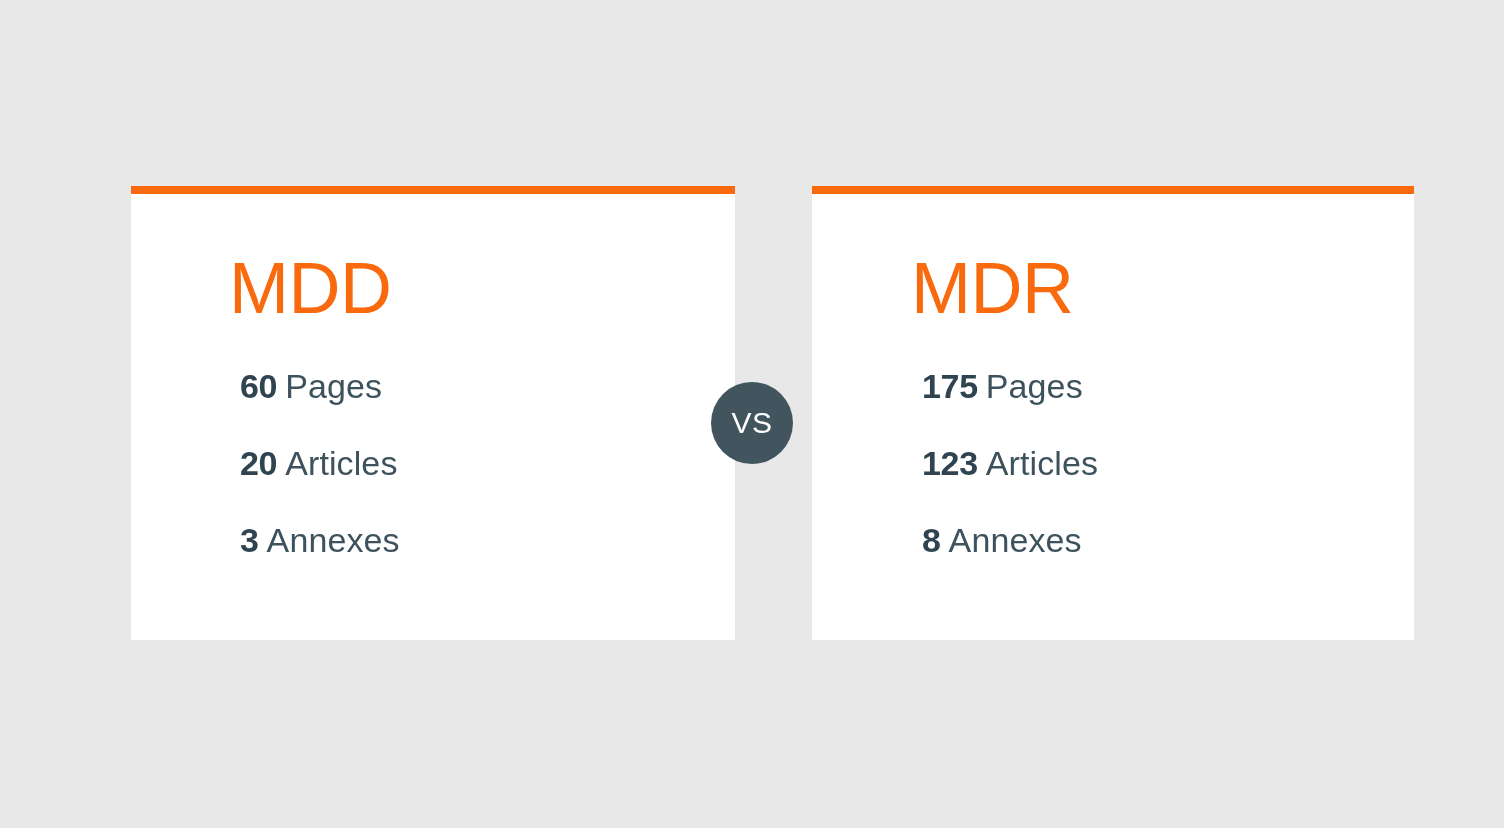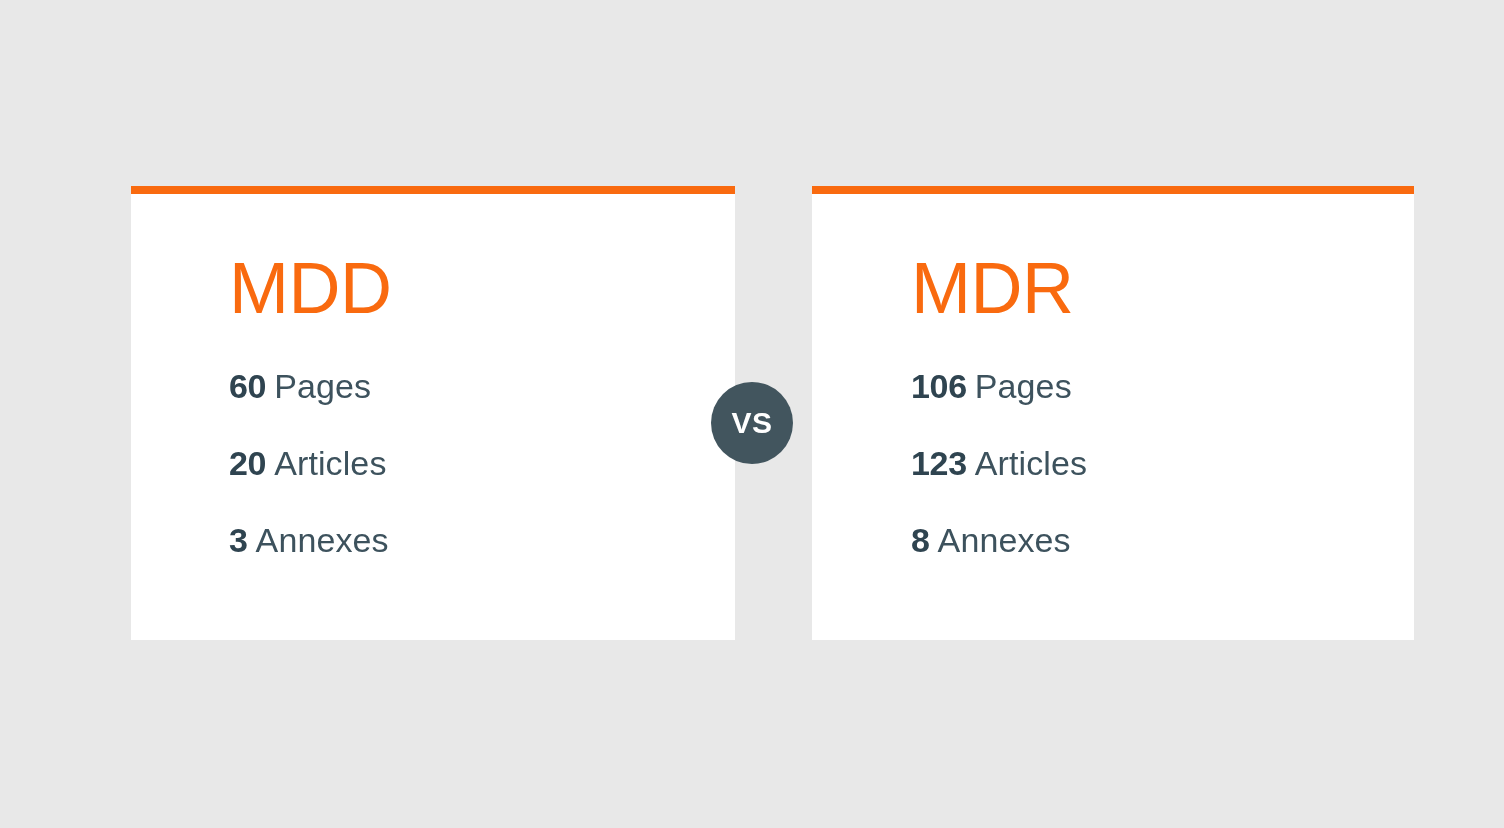--- a/index.html
+++ b/index.html
@@ -40,20 +40,21 @@
     height: 8px;
     background: #f96a0f;
   }
 
   .card-body {
     position: absolute;
     top: 8px;
     left: 0;
     width: 100%;
     height: 446px;
+    padding-left: 11px;
   }
 
   .card-title {
     position: absolute;
     top: 58px;
     font-size: 72px;
     line-height: 72px;
     font-weight: 400;
     color: #f96a0f;
     letter-spacing: -0.5px;
@@ -110,21 +111,21 @@
     height: 82px;
     border-radius: 50%;
     background: #42555e;
     display: flex;
     align-items: center;
     justify-content: center;
   }
   .vs-badge-label {
     color: #ffffff;
     font-size: 30px;
-    font-weight: 700;
+    font-weight: 400;
     letter-spacing: 0.5px;
     line-height: 1;
   }
 </style>
 </head>
 <body>
 
 <div class="stage">
 
   <div class="card card-left">
@@ -144,21 +145,21 @@
       </div>
     </div>
   </div>
 
   <div class="card card-right">
     <div class="card-accent"></div>
     <div class="card-body">
       <div class="card-title">MDR</div>
       <div class="stats">
         <div class="stat-row">
-          <span class="stat-value">106</span><span class="stat-label">Pages</span>
+          <span class="stat-value">175</span><span class="stat-label">Pages</span>
         </div>
         <div class="stat-row">
           <span class="stat-value">123</span><span class="stat-label">Articles</span>
         </div>
         <div class="stat-row">
           <span class="stat-value">8</span><span class="stat-label">Annexes</span>
         </div>
       </div>
     </div>
   </div>

